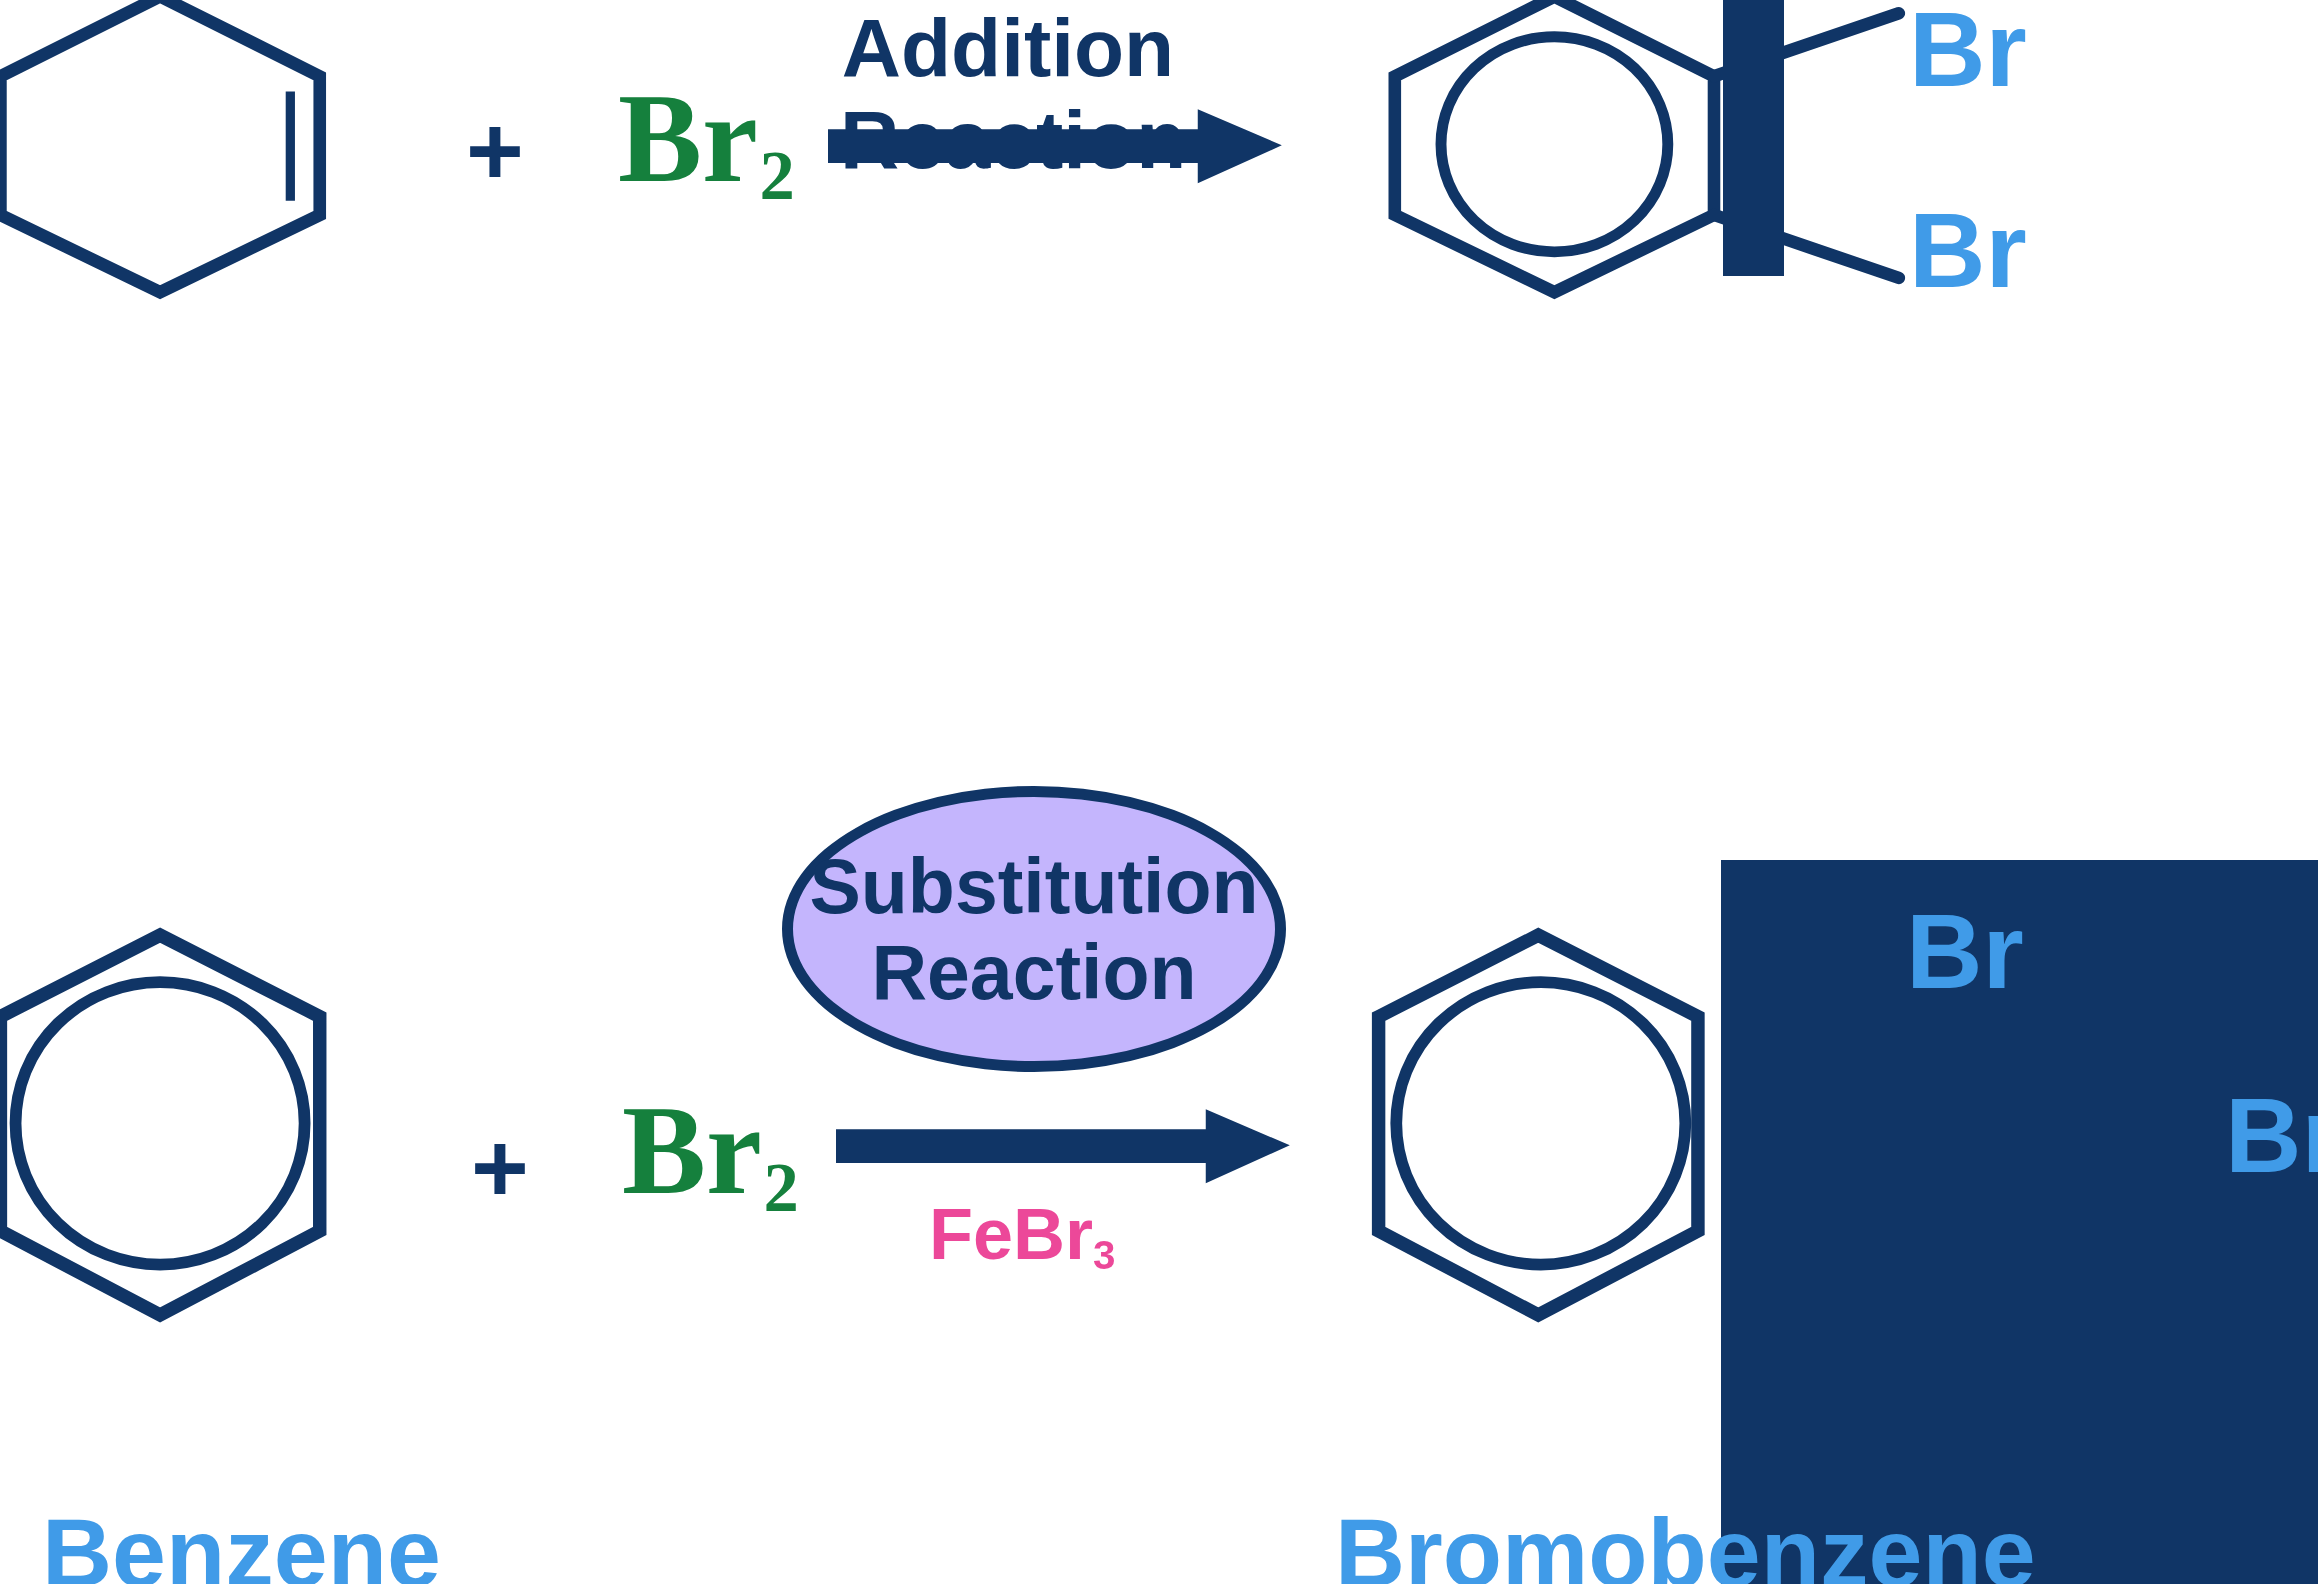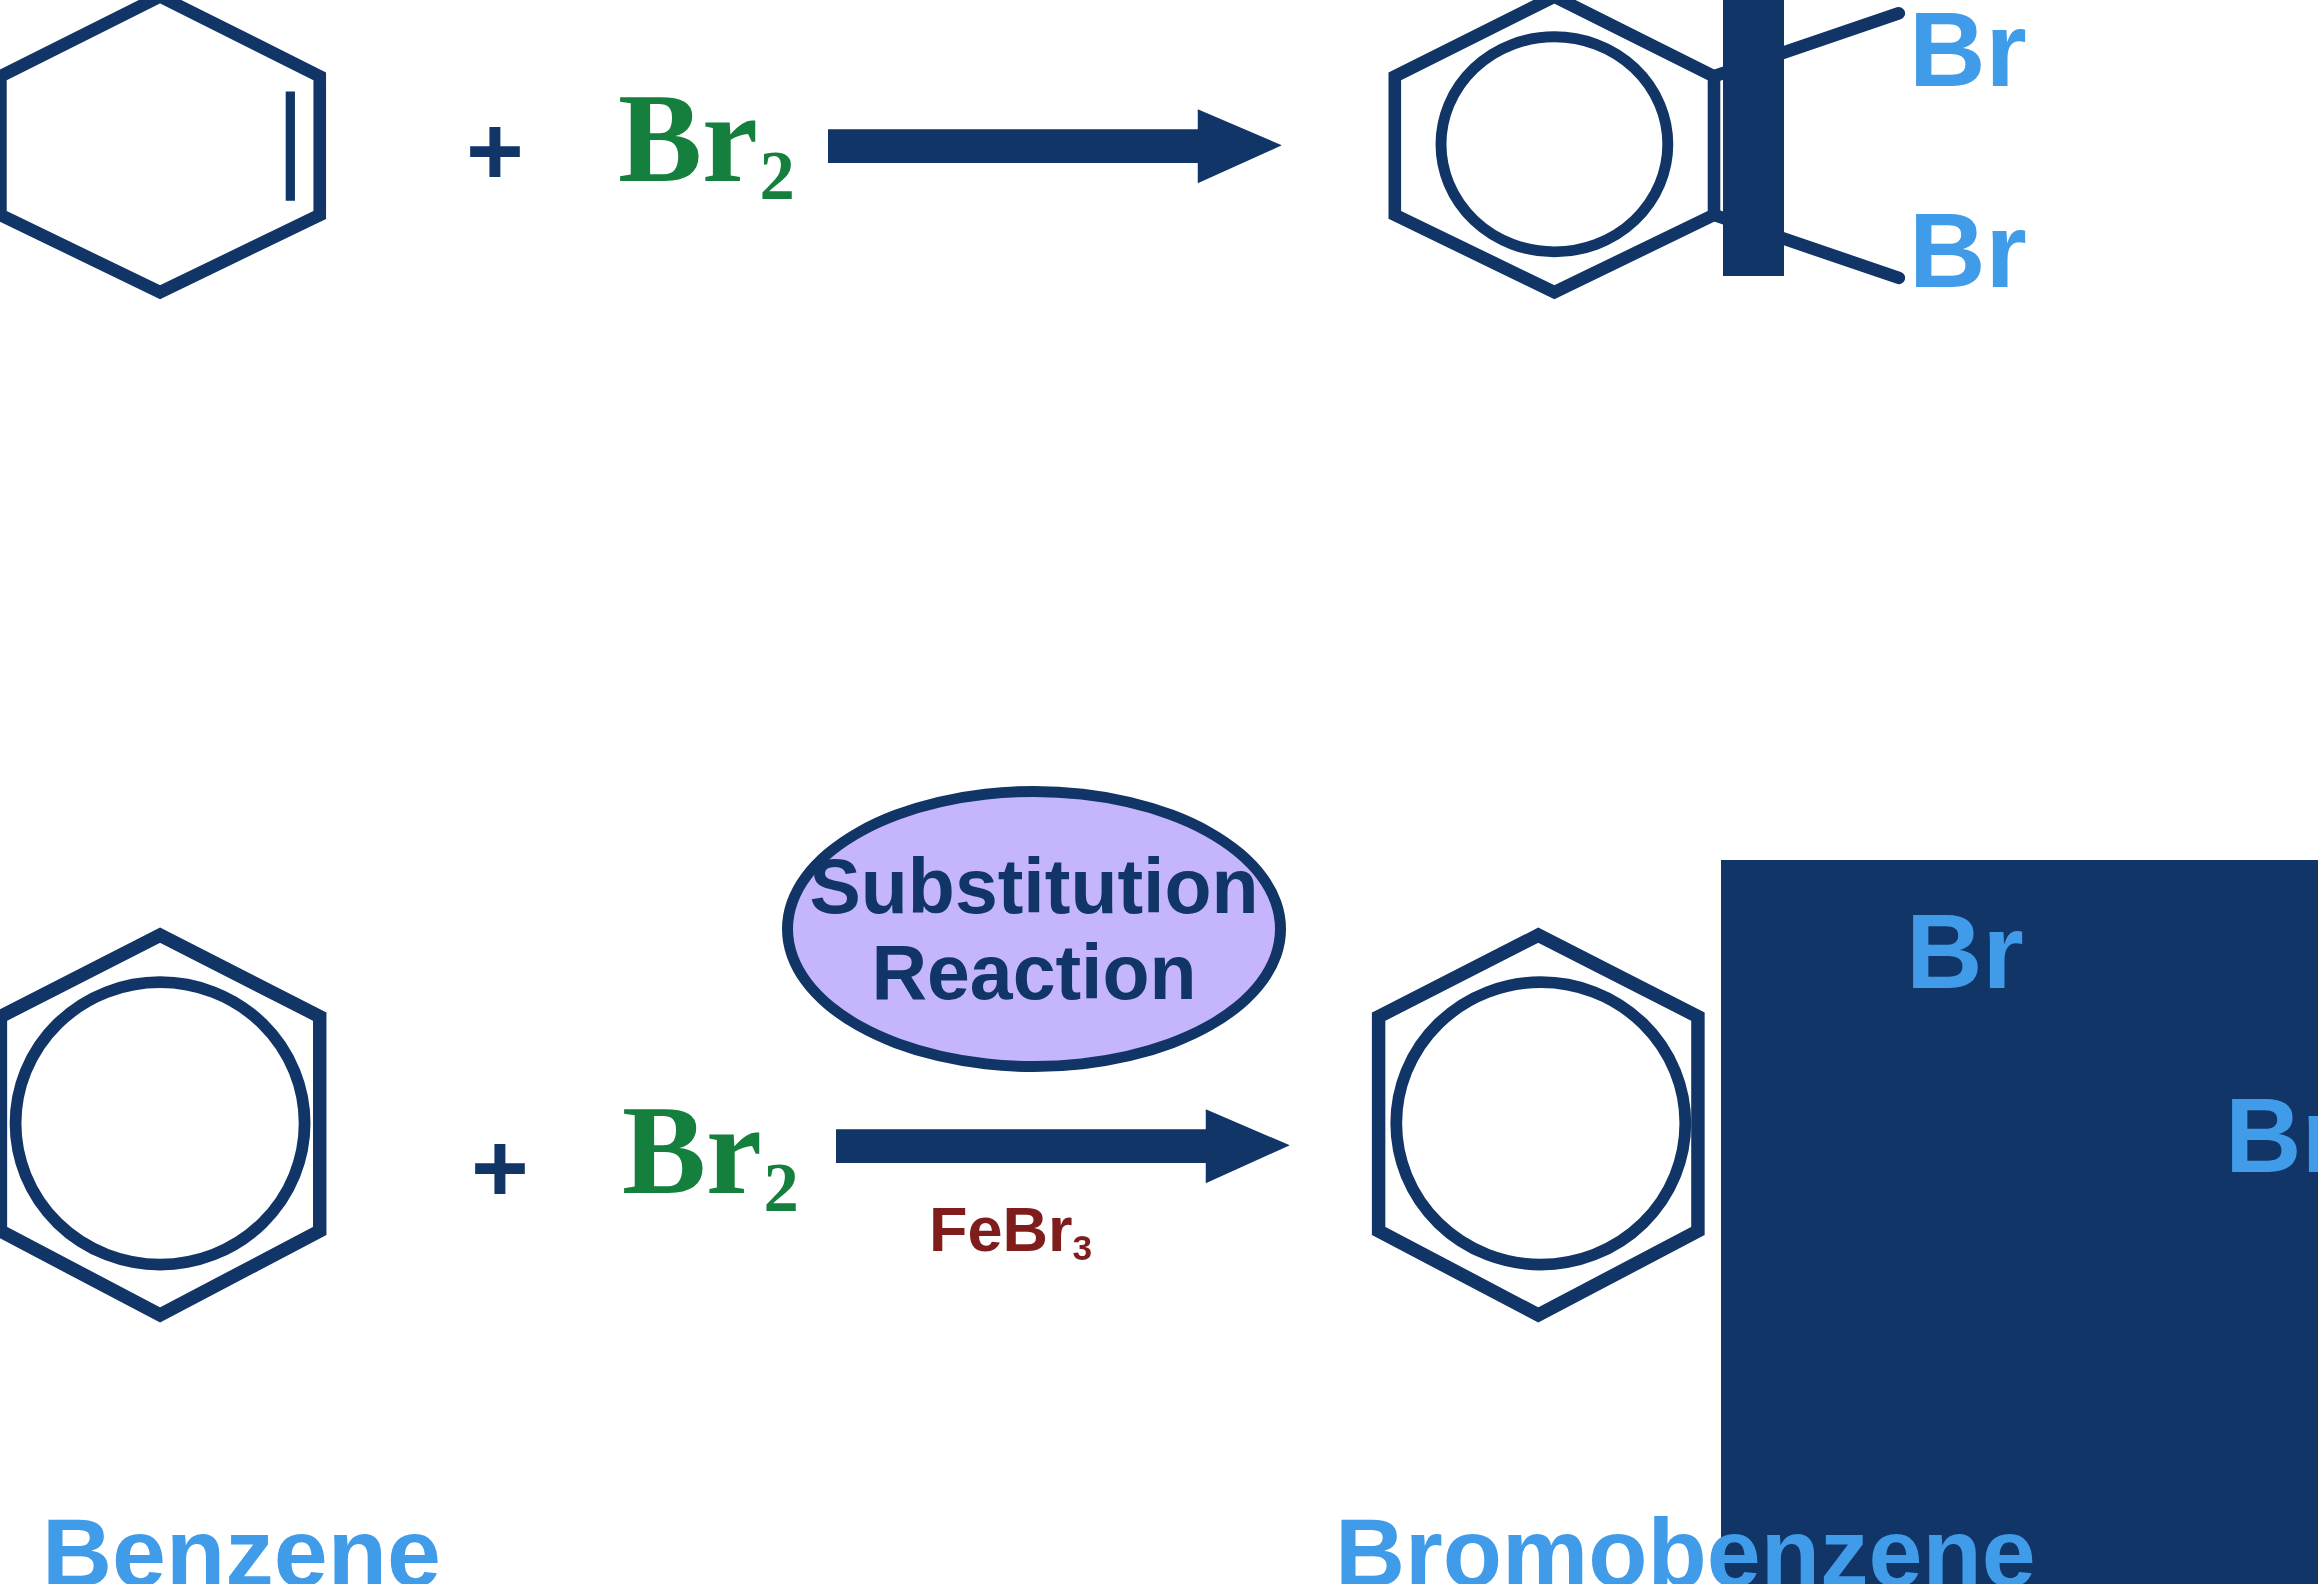--- a/index.html
+++ b/index.html
@@ -26,21 +26,21 @@
     position:relative;top:0.26em;left:0.02em;
   }
   .rxn-label{
     font-size:82px;font-weight:700;color:#103566;
     text-align:center;line-height:1.12;
   }
   .br-label{
     font-size:106px;font-weight:700;color:#409BE8;
   }
   .cat-label{
-    font-size:63px;font-weight:700;color:#7f1d1d;
+    font-size:72px;font-weight:700;color:#ec4899;
   }
   .cat-label sub{
     font-size:0.56em;font-weight:700;vertical-align:baseline;
     position:relative;top:0.26em;
   }
   .name-label{
     font-size:97px;font-weight:700;color:#409BE8;
   }
 
   
@@ -70,20 +70,24 @@
     <polygon points="60,100 250,5 440,100 440,265 250,357 60,265" fill="none" stroke="#103566" stroke-width="15" stroke-linejoin="miter"></polygon>
     <line x1="405" y1="118" x2="405" y2="248" stroke="#103566" stroke-width="11"></line>
   </svg>
 
   <span class="lbl plus" style="left:466px;top:101px;">+</span>
 
   <span class="lbl formula" style="left:618px;top:76px;">
     <span>Br</span><sub>2</sub>
   </span>
 
+  <div class="lbl rxn-label" style="left:840px;top:1.7px;width:336px;">
+    <div>Addition</div>
+    <div>Reaction</div>
+  </div>
 
   <svg class="abs" style="left:828px;top:109px;" width="458" height="76" viewBox="0 0 545 90">
     <path d="M0,24 L440,24 L440,0 L540,43 L440,88 L440,64 L0,64 Z" fill="#103566"></path>
   </svg>
 
   <svg class="abs" style="left:1378px;top:-8.4px;" width="588" height="303" viewBox="0 0 700 360">
     <polygon points="20,100 210,5 400,100 400,265 210,357 20,265" fill="none" stroke="#103566" stroke-width="15" stroke-linejoin="miter"></polygon>
     <ellipse cx="210" cy="181" rx="135" ry="128" fill="none" stroke="#103566" stroke-width="13"></ellipse>
     <line x1="400" y1="100" x2="620" y2="25" stroke="#103566" stroke-width="15" stroke-linecap="round"></line>
     <line x1="400" y1="265" x2="620" y2="340" stroke="#103566" stroke-width="15" stroke-linecap="round"></line>

